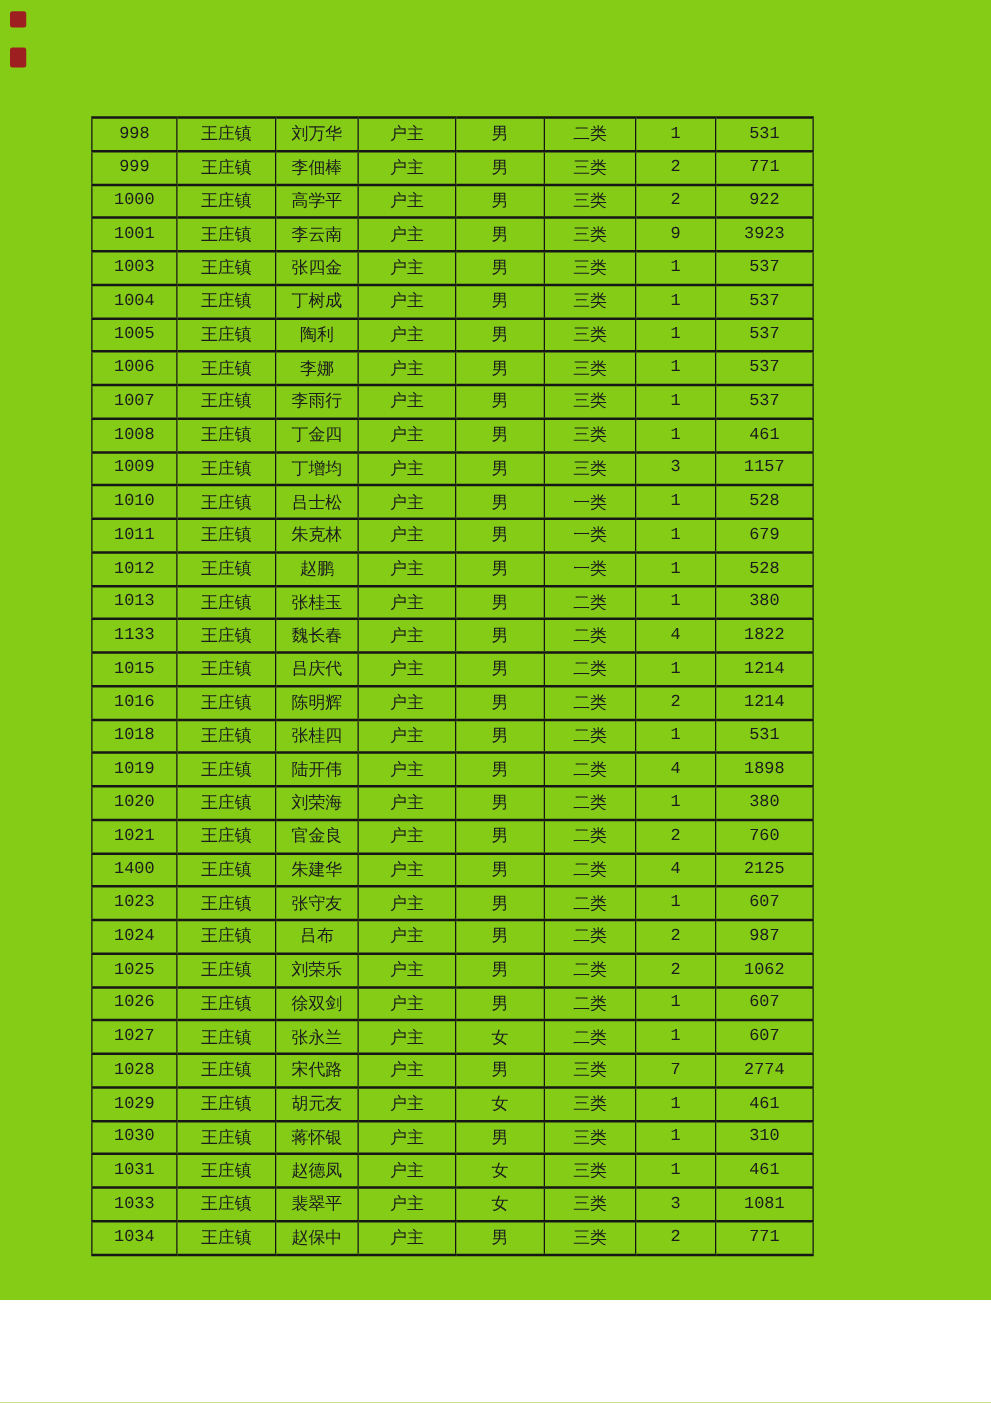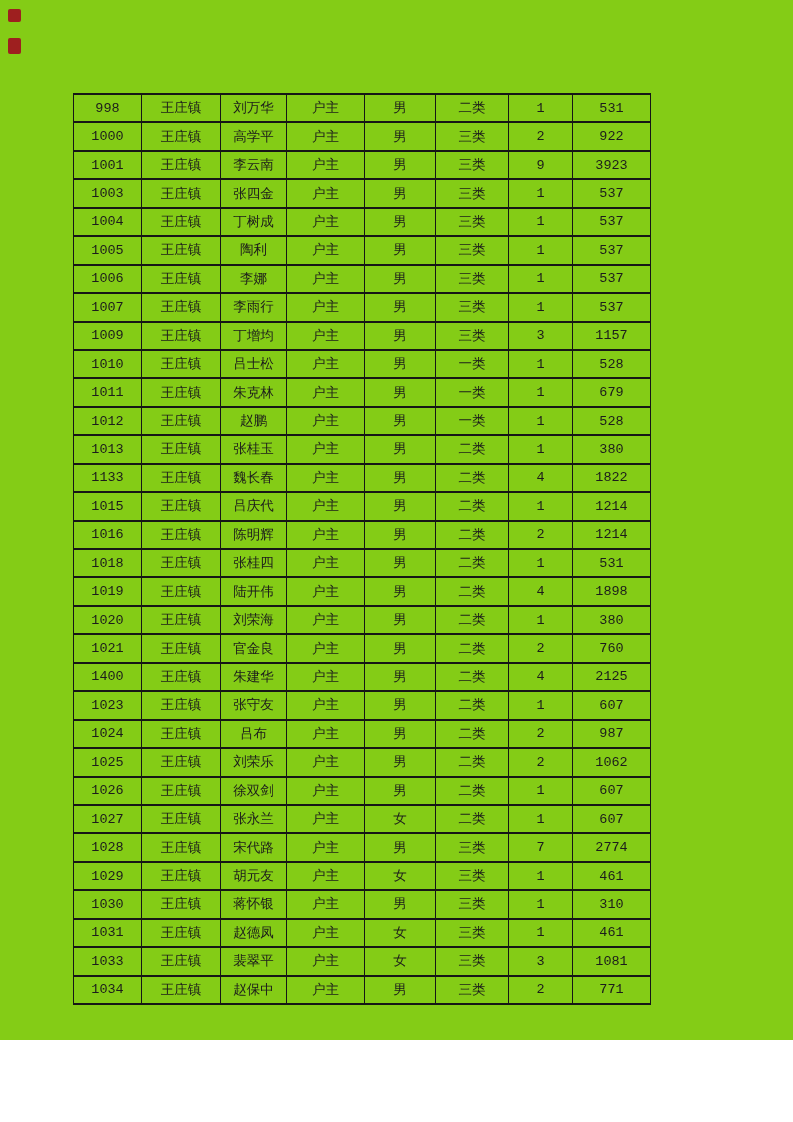--- a/index.html
+++ b/index.html
@@ -70,20 +70,30 @@
           <td>998</td>
           <td>王庄镇</td>
           <td>刘万华</td>
           <td>户主</td>
           <td>男</td>
           <td>二类</td>
           <td>1</td>
           <td>531</td>
         </tr>
         <tr>
+          <td>999</td>
+          <td>王庄镇</td>
+          <td>李佃棒</td>
+          <td>户主</td>
+          <td>男</td>
+          <td>三类</td>
+          <td>2</td>
+          <td>771</td>
+        </tr>
+        <tr>
           <td>1000</td>
           <td>王庄镇</td>
           <td>高学平</td>
           <td>户主</td>
           <td>男</td>
           <td>三类</td>
           <td>2</td>
           <td>922</td>
         </tr>
         <tr>
@@ -140,20 +150,30 @@
           <td>1007</td>
           <td>王庄镇</td>
           <td>李雨行</td>
           <td>户主</td>
           <td>男</td>
           <td>三类</td>
           <td>1</td>
           <td>537</td>
         </tr>
         <tr>
+          <td>1008</td>
+          <td>王庄镇</td>
+          <td>丁金四</td>
+          <td>户主</td>
+          <td>男</td>
+          <td>三类</td>
+          <td>1</td>
+          <td>461</td>
+        </tr>
+        <tr>
           <td>1009</td>
           <td>王庄镇</td>
           <td>丁增均</td>
           <td>户主</td>
           <td>男</td>
           <td>三类</td>
           <td>3</td>
           <td>1157</td>
         </tr>
         <tr>

